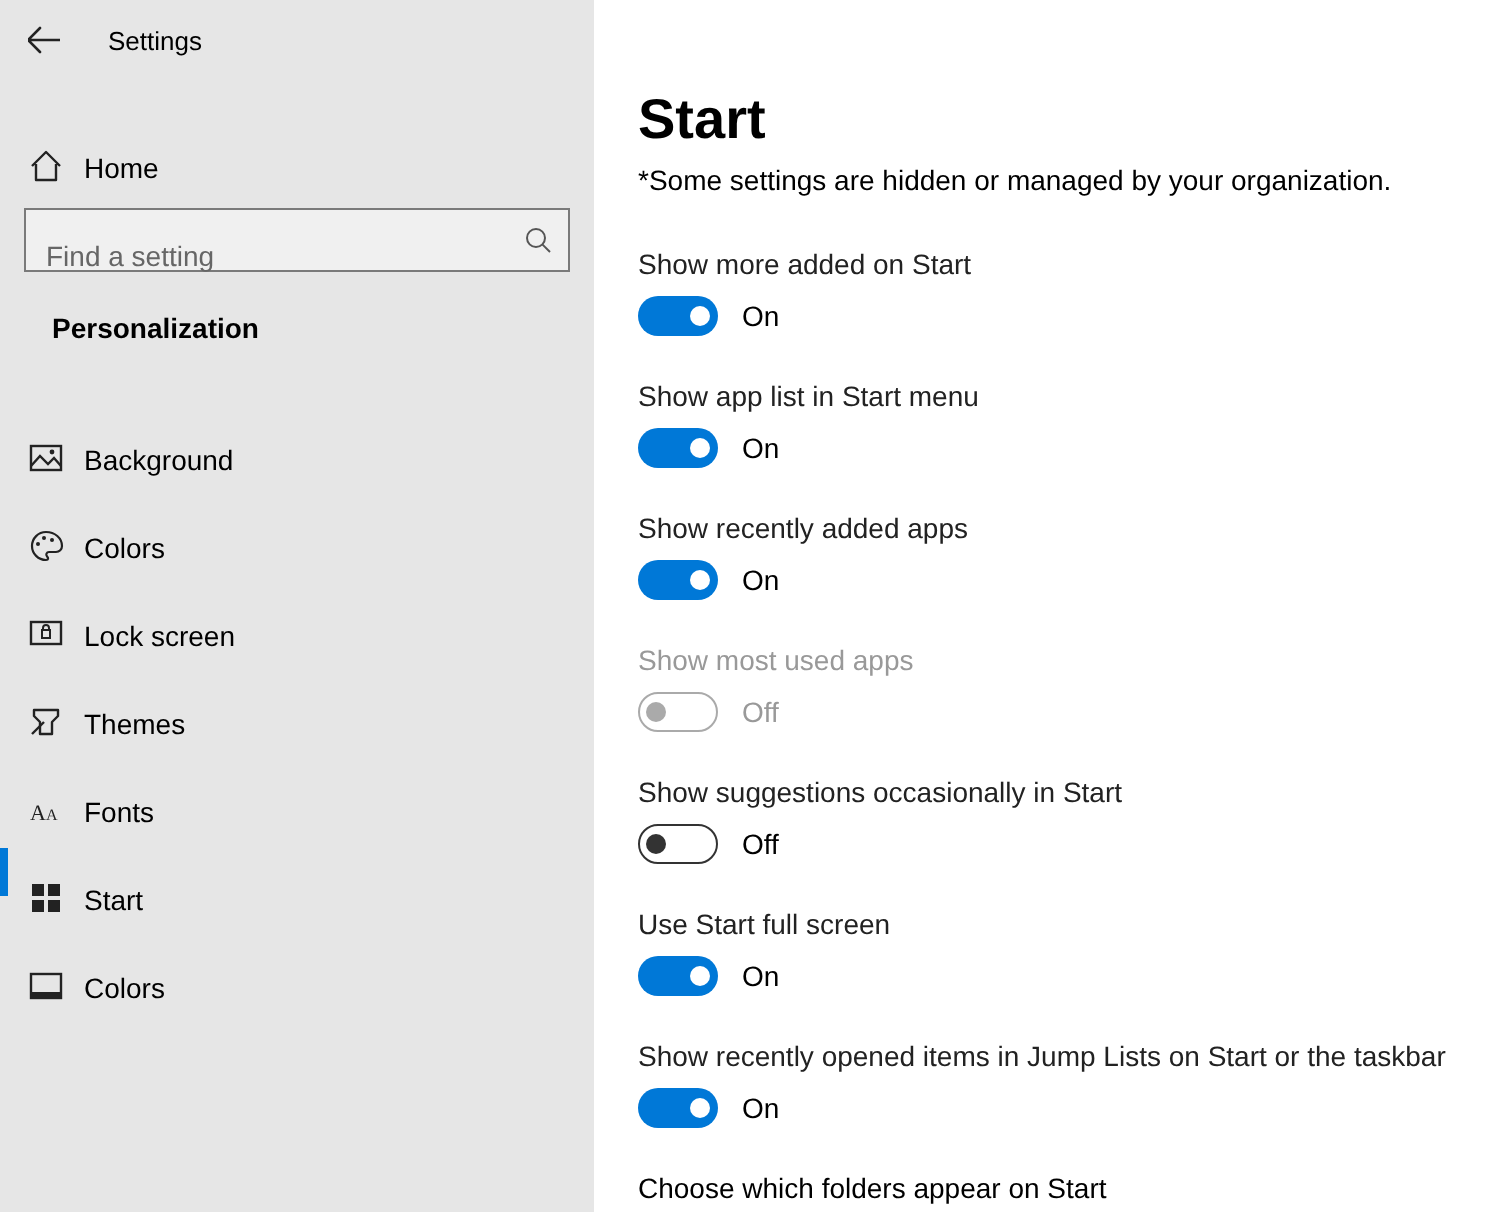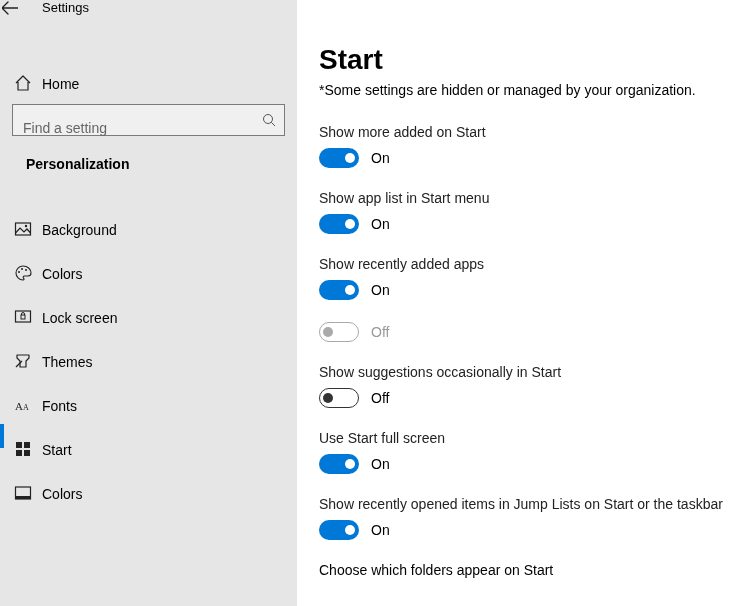--- a/index.html
+++ b/index.html
@@ -14,23 +14,23 @@
     display: flex;
   }
   .sidebar {
     width: 297px;
     background: #e6e6e6;
     display: flex;
     flex-direction: column;
   }
   .topbar {
     display: flex;
-    align-items: flex-start;
+    align-items: center;
     height: 40px;
-    padding-left: 2px;
+    padding-left: 14px;
   }
   .back-icon {
     width: 16px; height: 16px;
     display: inline-flex;
     align-items: center; justify-content: center;
     cursor: pointer;
   }
   .topbar-title {
     margin-left: 24px;
     font-size: 13px;
@@ -294,20 +294,21 @@
       <div class="setting">
         <div class="setting-label">Show recently added apps</div>
         <div class="toggle-row">
           <div class="toggle on">
             <div class="knob"></div>
           </div>
           <span class="toggle-state">On</span>
         </div>
       </div>
       <div class="setting disabled">
+        <div class="setting-label">Show most used apps</div>
         <div class="toggle-row">
           <div class="toggle off disabled">
             <div class="knob"></div>
           </div>
           <span class="toggle-state">Off</span>
         </div>
       </div>
       <div class="setting">
         <div class="setting-label">Show suggestions occasionally in Start</div>
         <div class="toggle-row">

